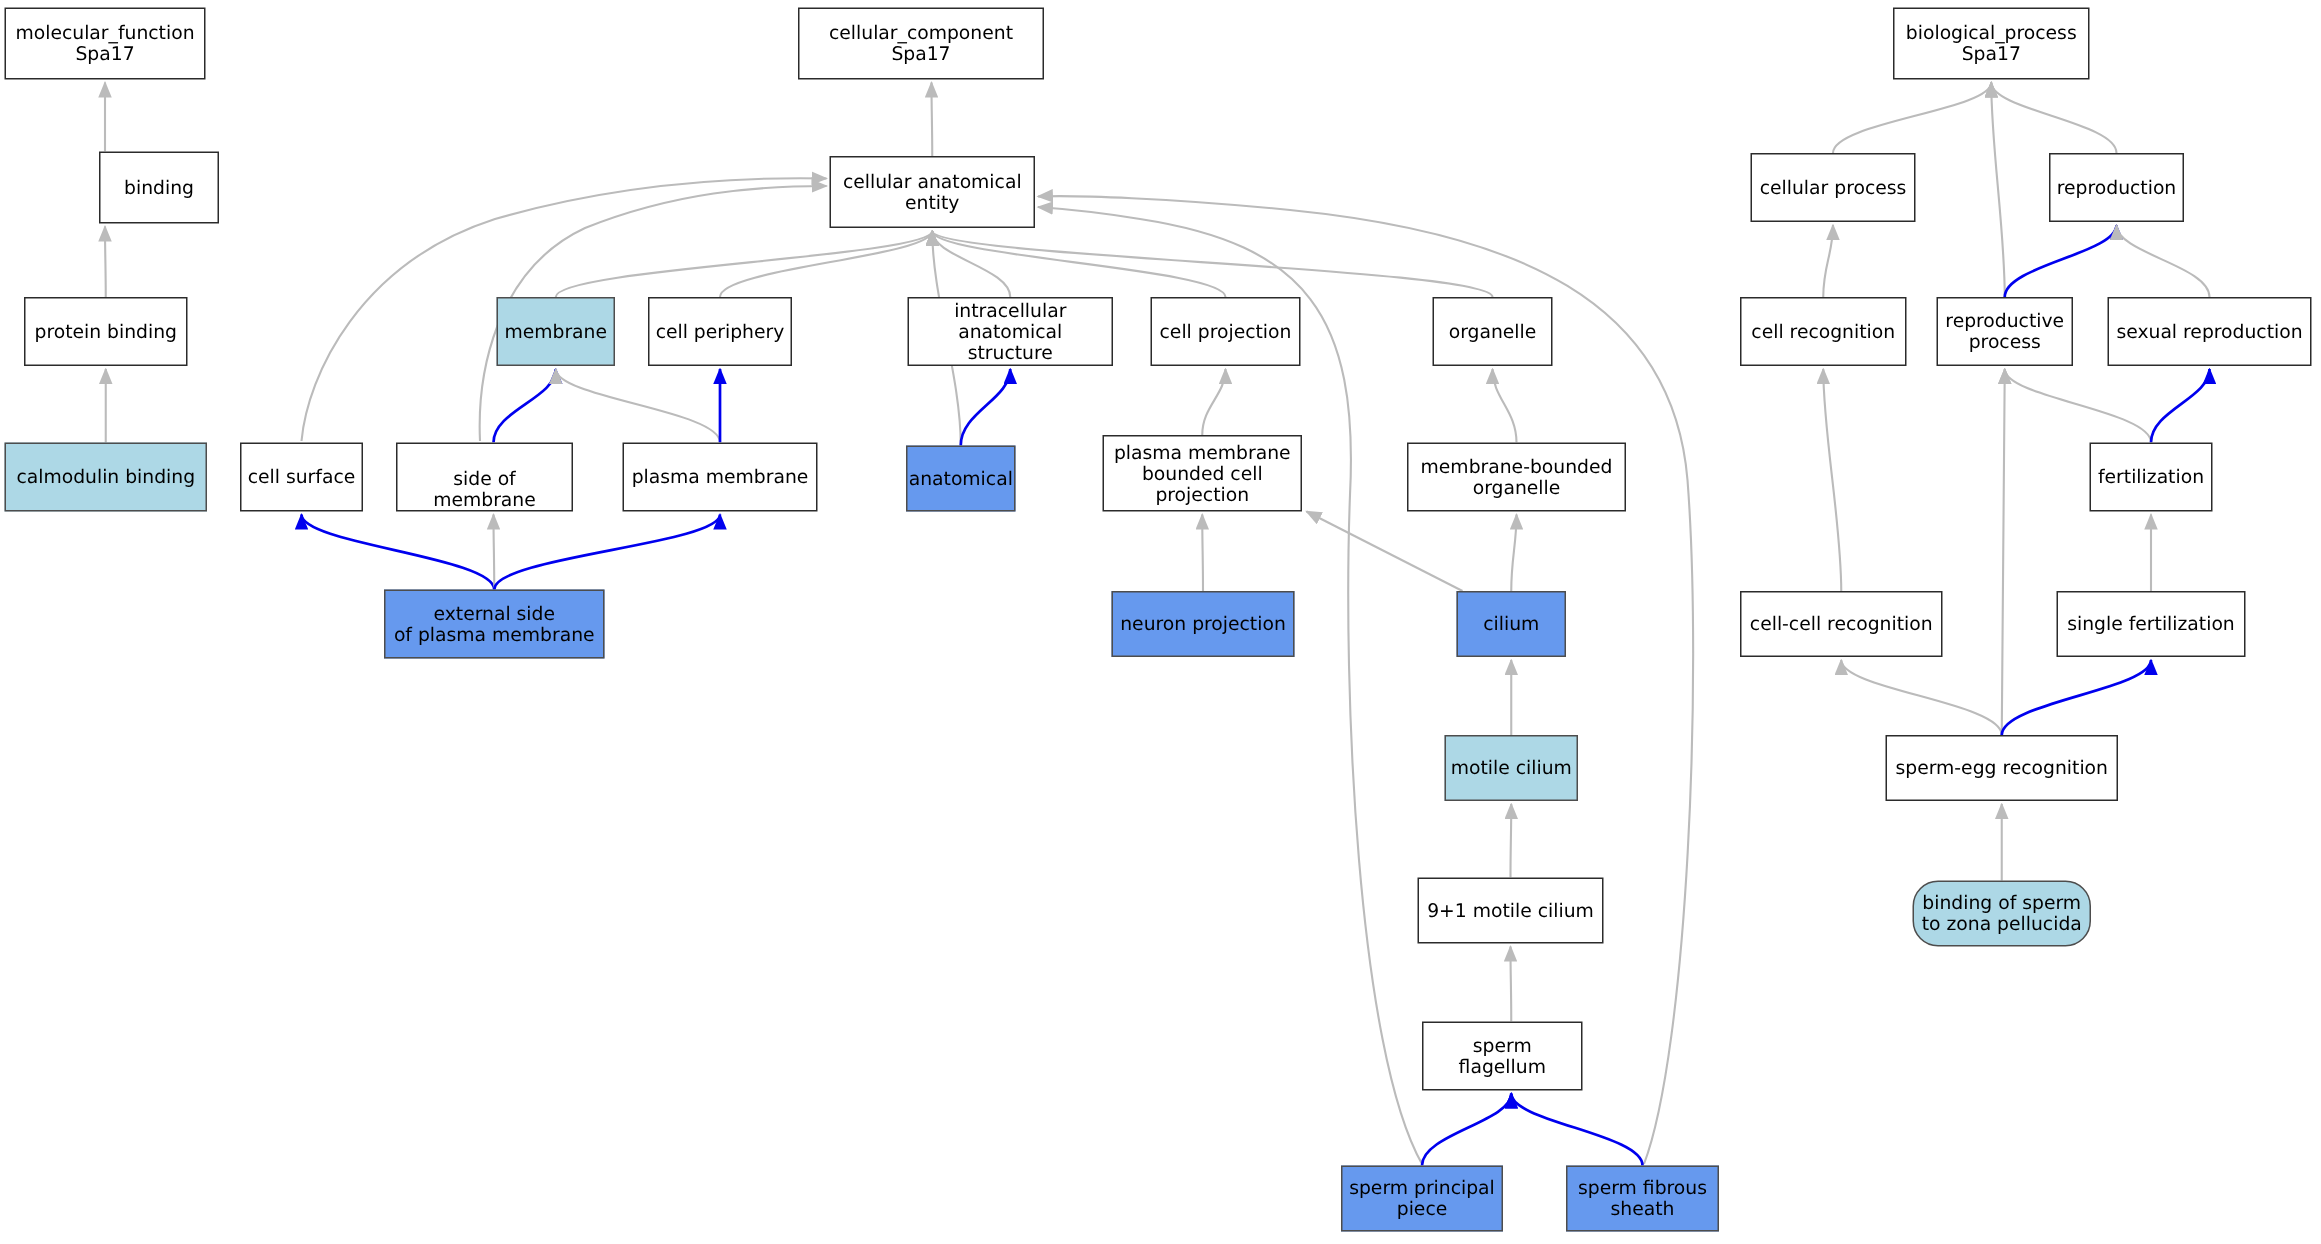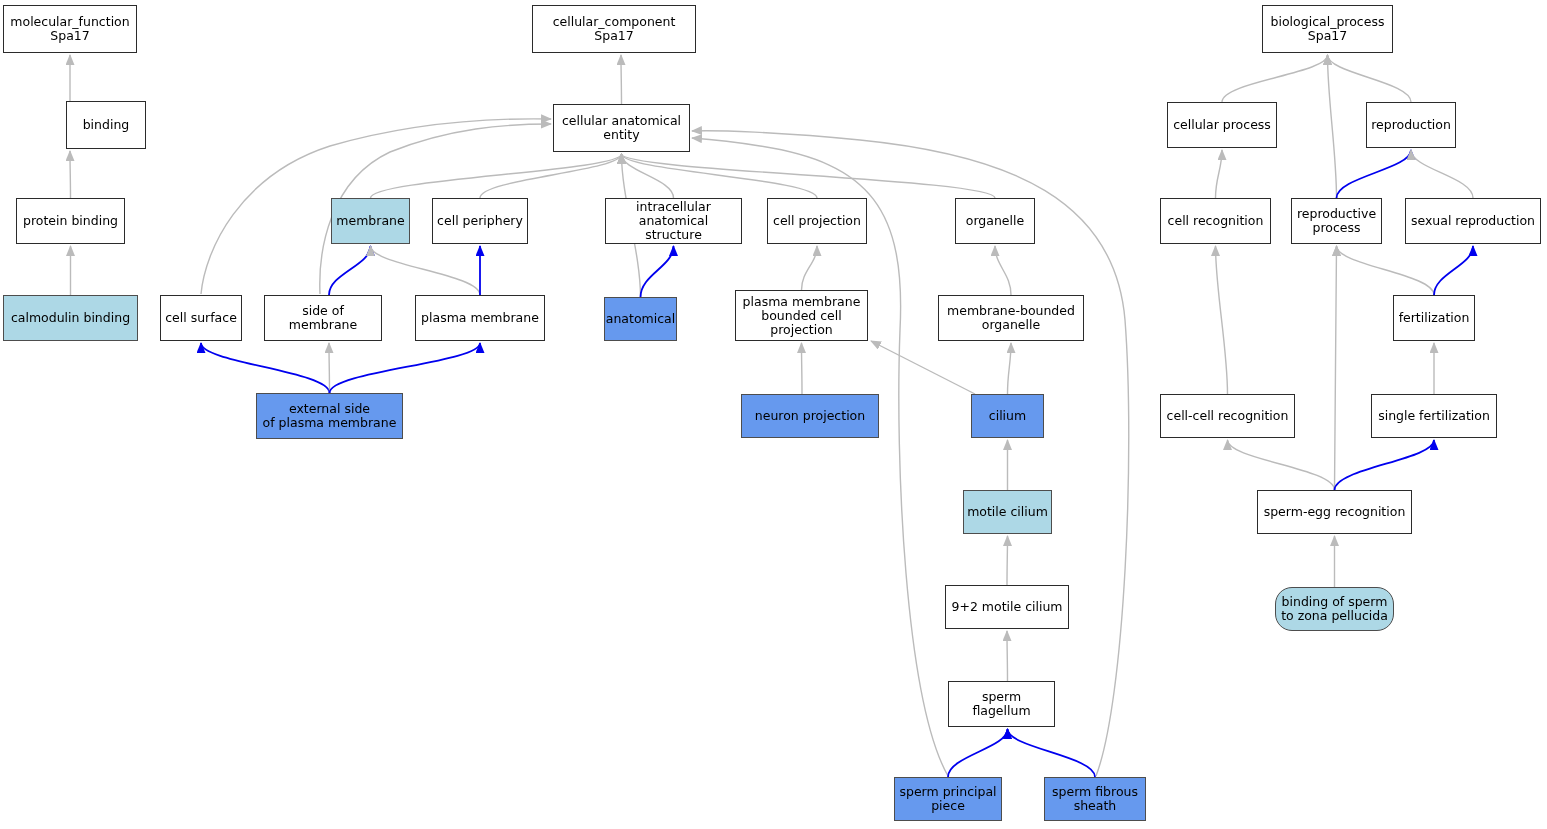--- a/index.html
+++ b/index.html
@@ -92,21 +92,21 @@
         <span class="lbl">cellular_component
 Spa17</span>
       </div>
       <div class="node" style="left: 553px; top: 104px; width: 137px; height: 48px;">
         <span class="lbl">cellular anatomical
 entity</span>
       </div>
       <div class="node" style="left: 160px; top: 295px; width: 82px; height: 46px;">
         <span class="lbl">cell surface</span>
       </div>
-      <div class="node" style="left: 264px; top: 295px; width: 118px; height: 46px;">
+      <div class="node" style="left: 264px; top: 295px; width: 118px; height: 46px; align-items: flex-end;">
         <span class="lbl">side of membrane</span>
       </div>
       <div class="node fill-light" style="left: 331px; top: 198px; width: 79px; height: 46px;">
         <span class="lbl">membrane</span>
       </div>
       <div class="node" style="left: 432px; top: 198px; width: 96px; height: 46px;">
         <span class="lbl">cell periphery</span>
       </div>
       <div class="node" style="left: 415px; top: 295px; width: 130px; height: 46px;">
         <span class="lbl">plasma membrane</span>
@@ -123,38 +123,38 @@
         <span class="lbl">anatomical</span>
       </div>
       <div class="node" style="left: 767px; top: 198px; width: 100px; height: 46px;">
         <span class="lbl">cell projection</span>
       </div>
       <div class="node" style="left: 735px; top: 290px; width: 133px; height: 51px;">
         <span class="lbl">plasma membrane
 bounded cell
 projection</span>
       </div>
-      <div class="node fill-dark" style="left: 741px; top: 394px; width: 138px; height: 44px;">
+      <div class="node fill-dark" style="left: 741px; top: 394px; width: 122px; height: 44px;">
         <span class="lbl">neuron projection</span>
       </div>
       <div class="node" style="left: 955px; top: 198px; width: 80px; height: 46px;">
         <span class="lbl">organelle</span>
       </div>
       <div class="node" style="left: 938px; top: 295px; width: 146px; height: 46px;">
         <span class="lbl">membrane-bounded
 organelle</span>
       </div>
       <div class="node fill-dark" style="left: 971px; top: 394px; width: 73px; height: 44px;">
         <span class="lbl">cilium</span>
       </div>
       <div class="node fill-light" style="left: 963px; top: 490px; width: 89px; height: 44px;">
         <span class="lbl">motile cilium</span>
       </div>
       <div class="node" style="left: 945px; top: 585px; width: 124px; height: 44px;">
-        <span class="lbl">9+2 motile cilium</span>
+        <span class="lbl">9+1 motile cilium</span>
       </div>
       <div class="node" style="left: 948px; top: 681px; width: 107px; height: 46px;">
         <span class="lbl">sperm flagellum</span>
       </div>
       <div class="node fill-dark" style="left: 894px; top: 777px; width: 108px; height: 44px;">
         <span class="lbl">sperm principal
 piece</span>
       </div>
       <div class="node fill-dark" style="left: 1044px; top: 777px; width: 102px; height: 44px;">
         <span class="lbl">sperm fibrous

